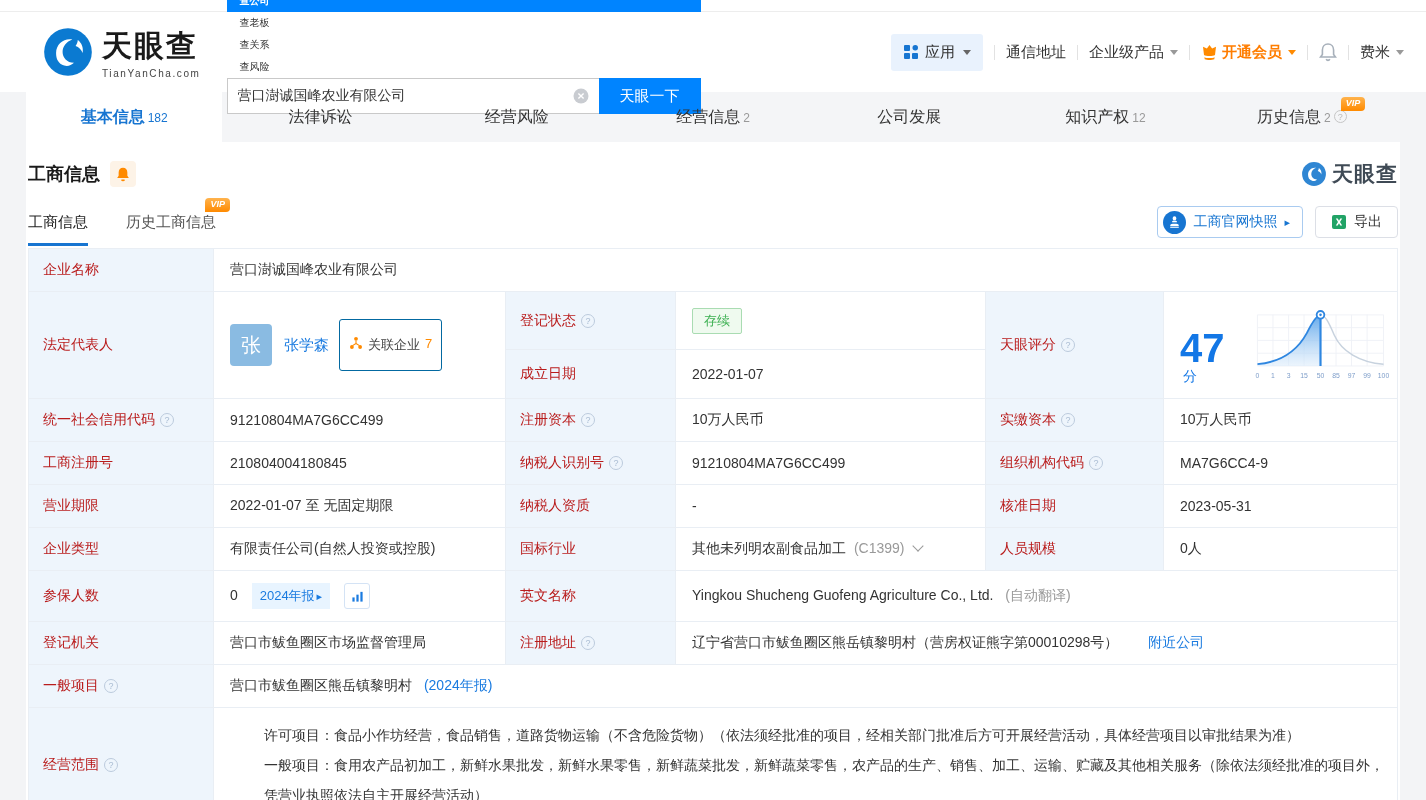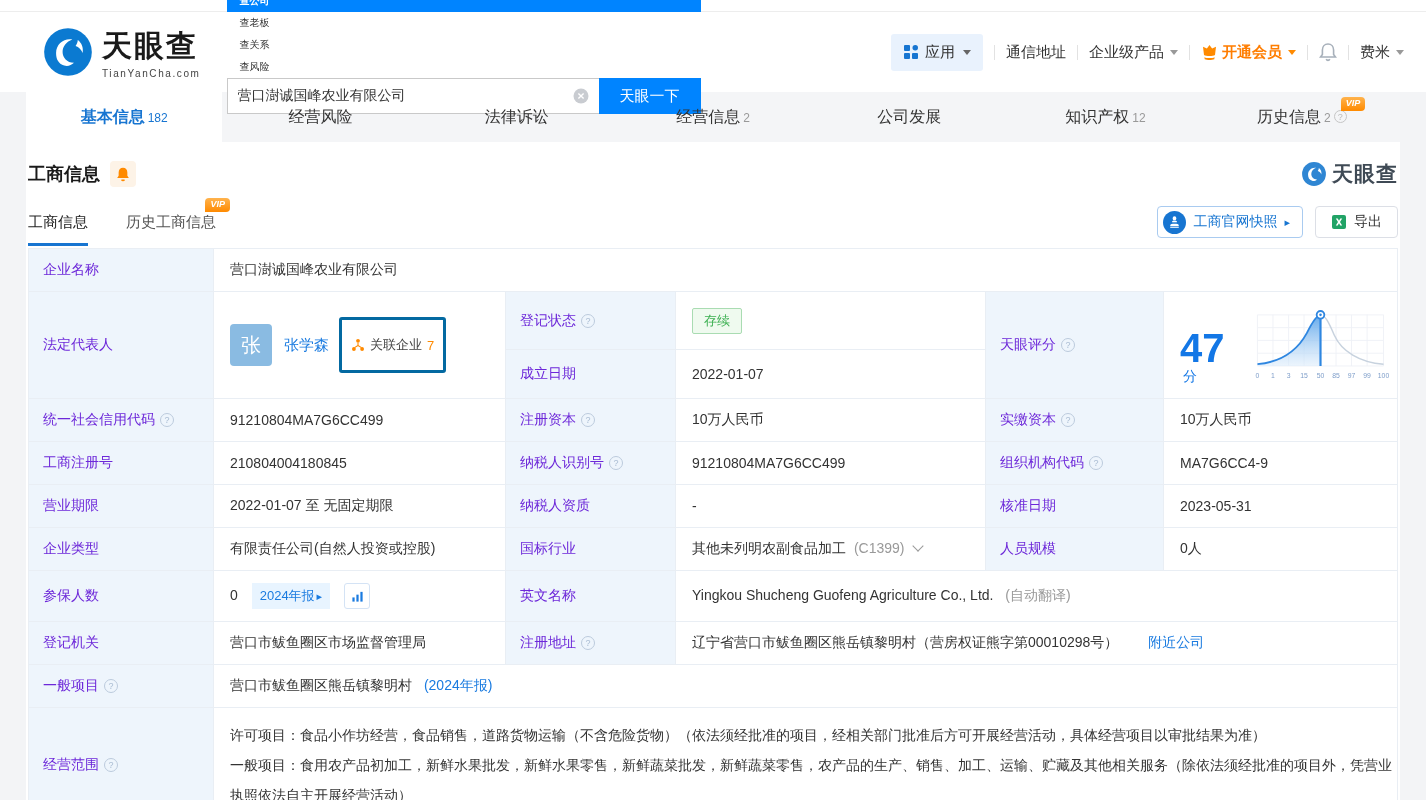--- a/index.html
+++ b/index.html
@@ -73,47 +73,47 @@
   .snapshot-btn { display: flex; align-items: center; gap: 7px; border: 1px solid #a9cbf0; background: #fff;
                   color: #1775d1; height: 32px; padding: 0 12px 0 5px; border-radius: 4px; font-size: 14px; cursor: pointer; }
   .stamp-circle { width: 23px; height: 23px; border-radius: 50%; background: #1775d1;
                   display: flex; align-items: center; justify-content: center; }
   .arr-r { font-size: 11px; }
   .export-btn { display: flex; align-items: center; gap: 7px; border: 1px solid #dcdfe6; background: #fff;
                 color: #333; height: 32px; padding: 0 15px; border-radius: 4px; font-size: 14px; cursor: pointer; }
   
   table.info { width: 100%; border-collapse: collapse; margin-top: 2px; table-layout: fixed; }
   .info td { border: 1px solid #e9eef4; font-size: 14px; vertical-align: middle; }
-  .info td.lbl { background: #eef5fc; color: #6d28d9; padding: 12px 0 12px 14px; }
+  .info td.lbl { background: #eef5fc; color: #b91c1c; padding: 12px 0 12px 14px; }
   .info td.val { background: #fff; color: #333; padding: 12px 0 12px 16px; }
   .q-icon { display: inline-block; width: 14px; height: 14px; border-radius: 50%;
             border: 1px solid #bccbdd; color: #a9bcd3; font-size: 9px; line-height: 13px;
             text-align: center; vertical-align: 1px; margin-left: 5px; cursor: pointer; }
   .legal-cell { display: flex; align-items: center; }
   .avatar { width: 42px; height: 42px; border-radius: 4px; background: #8abbe2; color: #fff;
             font-size: 20px; display: flex; align-items: center; justify-content: center; cursor: pointer; }
   .rep-link { color: #1a7be0; margin: 0 10px 0 12px; font-size: 15px; cursor: pointer; text-decoration: none; }
-  .rel-badge { display: inline-flex; align-items: center; gap: 5px; border: 3px solid #0369a1;
+  .rel-badge { display: inline-flex; gap: 5px; border: 1px solid #0369a1;
                border-radius: 3px; padding: 16px 9px; font-size: 13px; color: #444; cursor: pointer; background:#fff; }
   .rel-badge .cnt { color: #ff8a00; }
   .status-badge { display: inline-block; background: #effaef; border: 1px solid #a9dcb2; color: #3db052;
                   font-size: 13px; padding: 3px 11px; border-radius: 2px; }
   .score-cell { display: flex; align-items: flex-end; gap: 16px; padding-right: 6px; }
   .score-num { color: #1377e6; font-size: 40px; font-weight: bold; line-height: 1; }
   .score-unit { color: #1377e6; font-size: 14px; margin-left: 3px; }
   .muted { color: #999; }
   .link { color: #1a7be0; cursor: pointer; text-decoration: none; }
   .report-badge { display: inline-flex; align-items: center; background: #e8f4ff; color: #1a7be0;
                   font-size: 13px; padding: 4px 8px; border-radius: 0; margin-left: 10px; cursor: pointer; gap: 2px; }
   .trend-btn { display: inline-flex; align-items: center; justify-content: center; width: 26px; height: 26px;
                border: 1px solid #d4e3f5; border-radius: 3px; margin-left: 10px; cursor: pointer; background: #fff;
                vertical-align: middle; }
   .chev-down { display: inline-block; width: 8px; height: 8px; border-right: 1.5px solid #999;
                border-bottom: 1.5px solid #999; transform: rotate(45deg); margin-left: 6px; vertical-align: 3px; }
-  .scope p { line-height: 30px; }
+  .scope p { line-height: 30px; margin-left: 34px; }
   .nearby { margin-left: 26px; }
 </style>
 </head>
 <body>
 
 <div class="topstrip"></div>
 
 <div class="header">
   <div class="logo">
     <svg class="logo-swirl" viewBox="0 0 48 48">
@@ -186,24 +186,24 @@
   </div>
 </div>
 
 <div class="page">
 
   <div class="tabbar">
     <div class="tab active">
       <span>基本信息</span><span class="count">182</span>
     </div>
     <div class="tab">
+      <span>法律诉讼</span>
+    </div>
+    <div class="tab">
       <span>经营风险</span>
-    </div>
-    <div class="tab">
-      <span>法律诉讼</span>
     </div>
     <div class="tab">
       <span>经营信息</span><span class="count">2</span>
     </div>
     <div class="tab">
       <span>公司发展</span>
     </div>
     <div class="tab">
       <span>知识产权</span><span class="count">12</span>
     </div>

